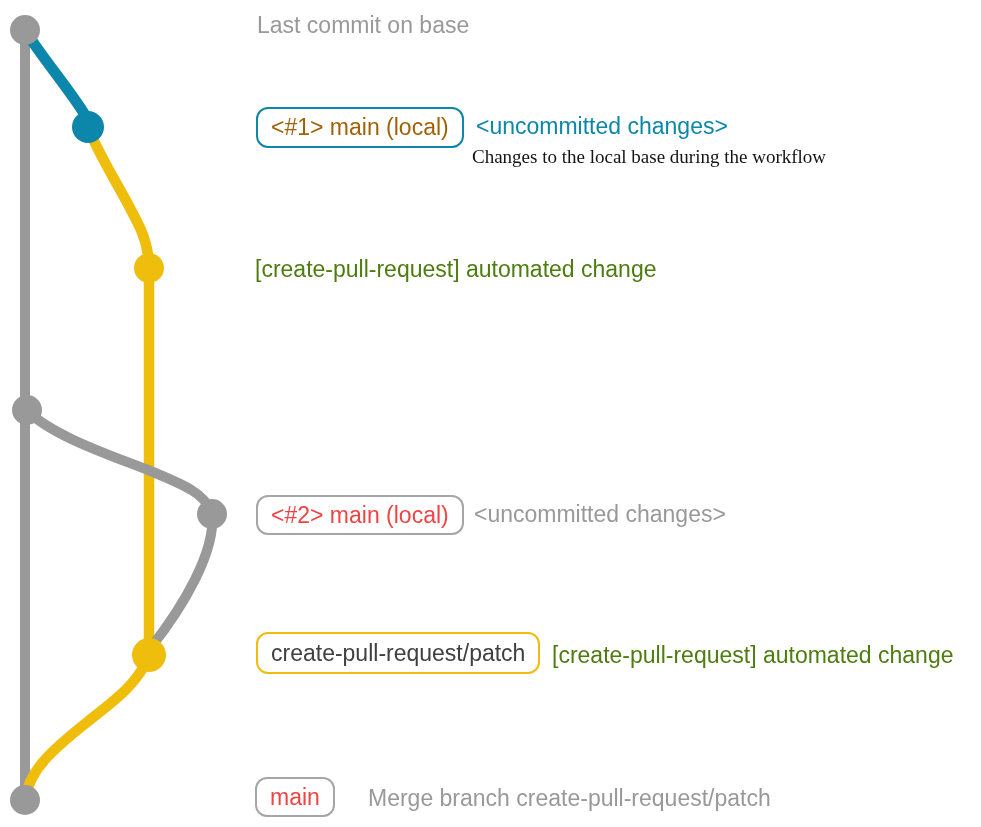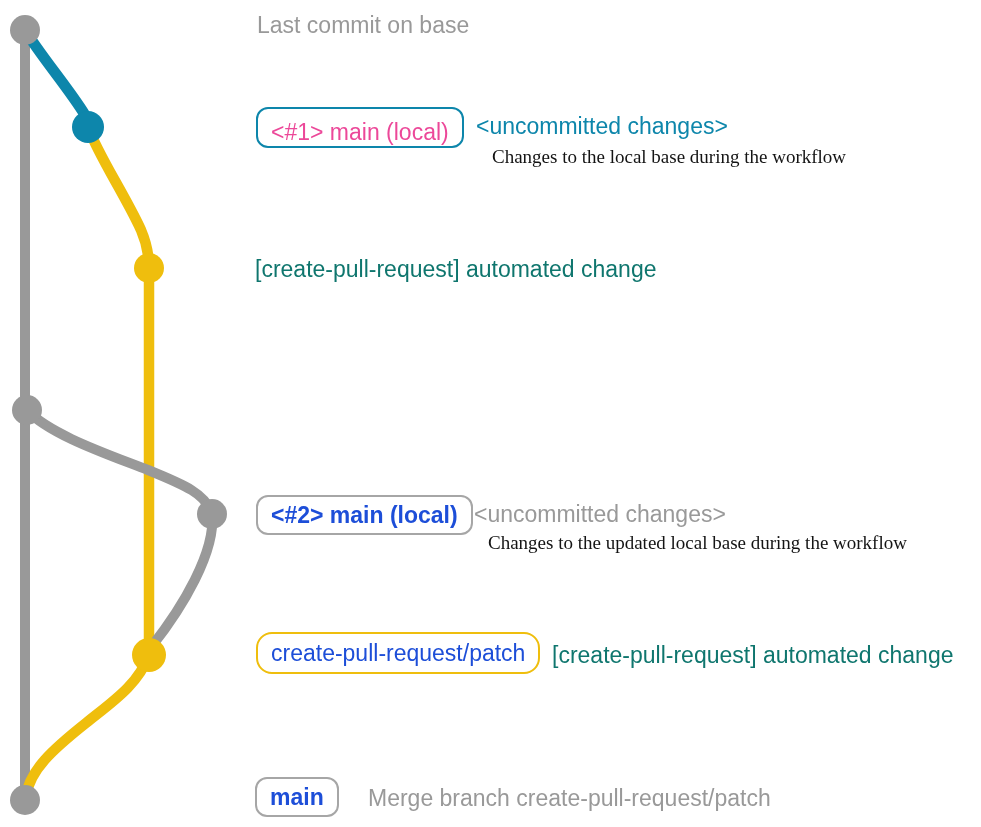--- a/index.html
+++ b/index.html
@@ -18,39 +18,39 @@
     font-size: 23px;
     line-height: 1.2;
   }
   .serif-desc {
     font-family: "Liberation Serif", serif;
     font-size: 19px;
     line-height: 1.2;
     color: #141414;
   }
   .teal   { color: #0d86ab; }
-  .yellow { color: #0f766e; }
+  .yellow { color: #4d7c0f; }
   .gray   { color: #999999; }
   .badge {
     position: absolute;
     box-sizing: border-box;
     height: 41px;
     display: inline-flex;
     align-items: center;
     padding: 0 13px;
     border-radius: 12px;
     border: 2px solid;
     background: #ffffff;
     font-family: "Liberation Sans", sans-serif;
     font-size: 23px;
     white-space: nowrap;
   }
-  .badge.teal-badge   { border-color: #0d86ab; color: #ec4899; align-items: flex-end; }
-  .badge.yellow-badge { border-color: #efbe0d; color: #1d4ed8; border-radius: 16px; }
-  .badge.gray-badge   { border-color: #a6a6a6; color: #1d4ed8; font-weight: bold; }
+  .badge.teal-badge   { border-color: #0d86ab; color: #a16207; }
+  .badge.yellow-badge { border-color: #efbe0d; color: #404040; }
+  .badge.gray-badge   { border-color: #a6a6a6; color: #ef4444; }
 </style>
 </head>
 <body>
 
 <div class="stage">
 
   <svg class="graph-svg" width="260" height="827" viewBox="0 0 260 827">
 
     <path d="M 25 30 L 25 800" stroke="#999999" stroke-width="10" fill="none" stroke-linecap="round"></path>
 
@@ -72,30 +72,29 @@
     <circle cx="149" cy="655" r="17" fill="#efbe0d"></circle>
     <circle cx="25" cy="800" r="15" fill="#999999"></circle>
   </svg>
 
   <div class="abs sans-label gray" style="left:257px; top:12px;">Last commit on base</div>
 
   <div class="badge teal-badge" style="left:256px; top:107px;">
     <span>&lt;#1&gt; main (local)</span>
   </div>
   <div class="abs sans-label teal" style="left:476px; top:113px;">&lt;uncommitted changes&gt;</div>
-  <div class="abs serif-desc" style="left:492px; top:146px;">Changes to the local base during the workflow</div>
+  <div class="abs serif-desc" style="left:472px; top:146px;">Changes to the local base during the workflow</div>
 
   <div class="abs sans-label yellow" style="left:255px; top:256px;">[create-pull-request] automated change</div>
 
 
   <div class="badge gray-badge" style="left:256px; top:495px; height:40px;">
     <span>&lt;#2&gt; main (local)</span>
   </div>
   <div class="abs sans-label gray" style="left:474px; top:501px;">&lt;uncommitted changes&gt;</div>
-  <div class="abs serif-desc" style="left:488px; top:532px;">Changes to the updated local base during the workflow</div>
 
   <div class="badge yellow-badge" style="left:256px; top:632px; height:42px;">
     <span>create-pull-request/patch</span>
   </div>
   <div class="abs sans-label yellow" style="left:552px; top:642px;">[create-pull-request] automated change</div>
 
   <div class="badge gray-badge" style="left:255px; top:777px; height:40px;">
     <span>main</span>
   </div>
   <div class="abs sans-label gray" style="left:344px; top:785px;margin-left:24px;">Merge branch create-pull-request/patch</div>

